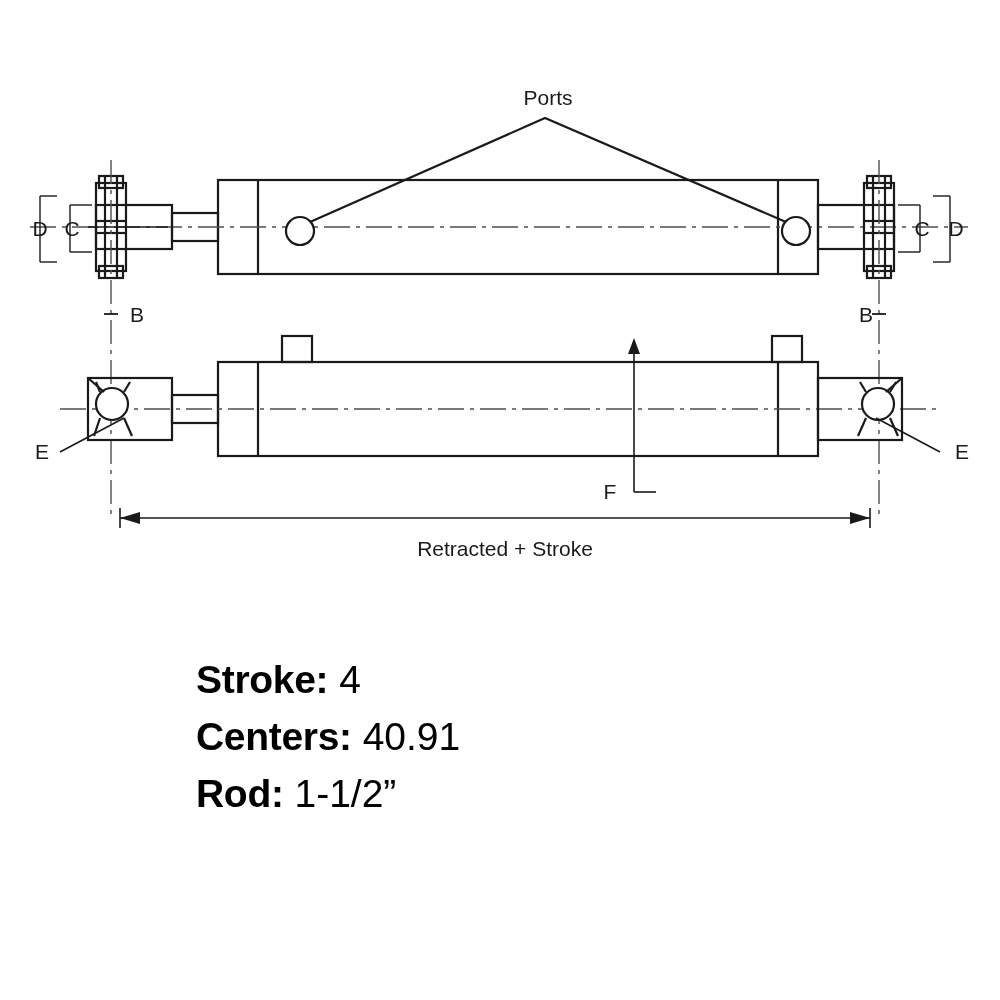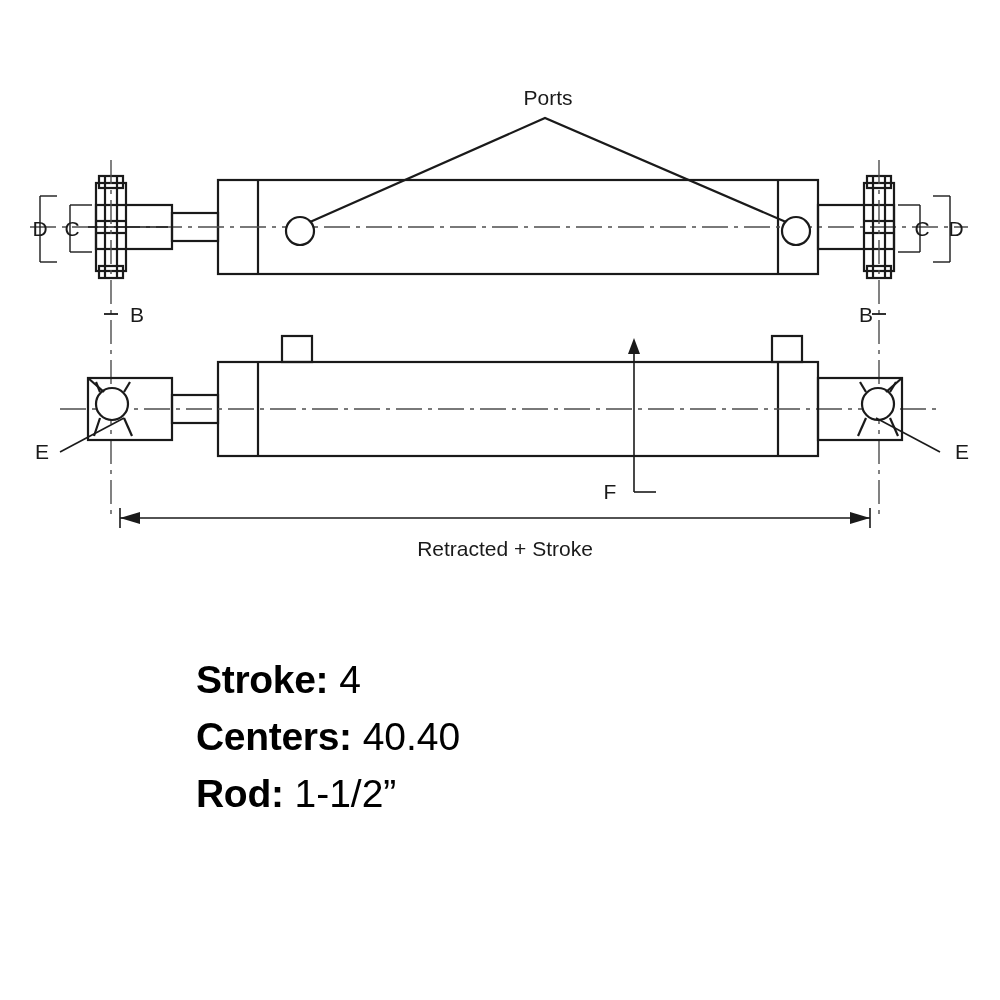--- a/index.html
+++ b/index.html
@@ -213,21 +213,21 @@
     <text class="lbl-med" x="505" y="556" text-anchor="middle">Retracted + Stroke</text>
   </svg>
 
   <div id="specs">
     <div class="spec-row">
       <span class="spec-label">Stroke:</span>
       <span class="spec-value">4</span>
     </div>
     <div class="spec-row">
       <span class="spec-label">Centers:</span>
-      <span class="spec-value">40.40</span>
+      <span class="spec-value">40.91</span>
     </div>
     <div class="spec-row">
       <span class="spec-label">Rod:</span>
       <span class="spec-value">1-1/2”</span>
     </div>
   </div>
 
 </div>
 
 </body></html>

